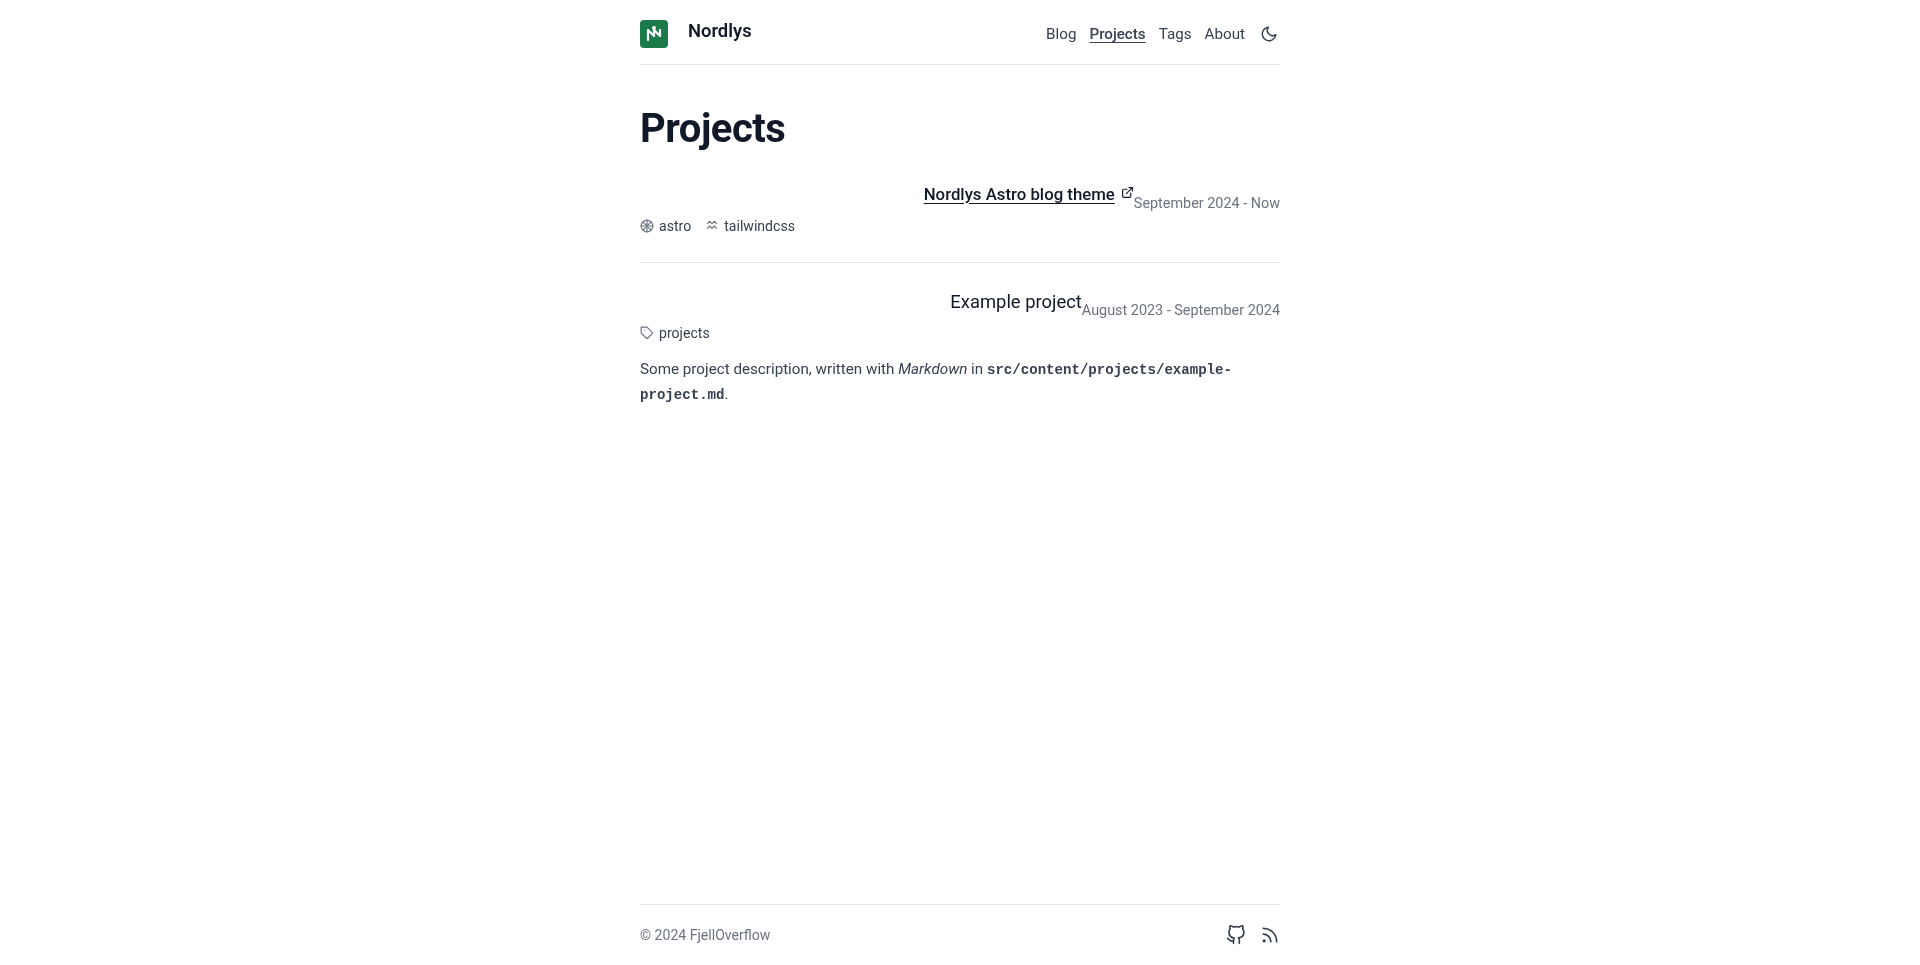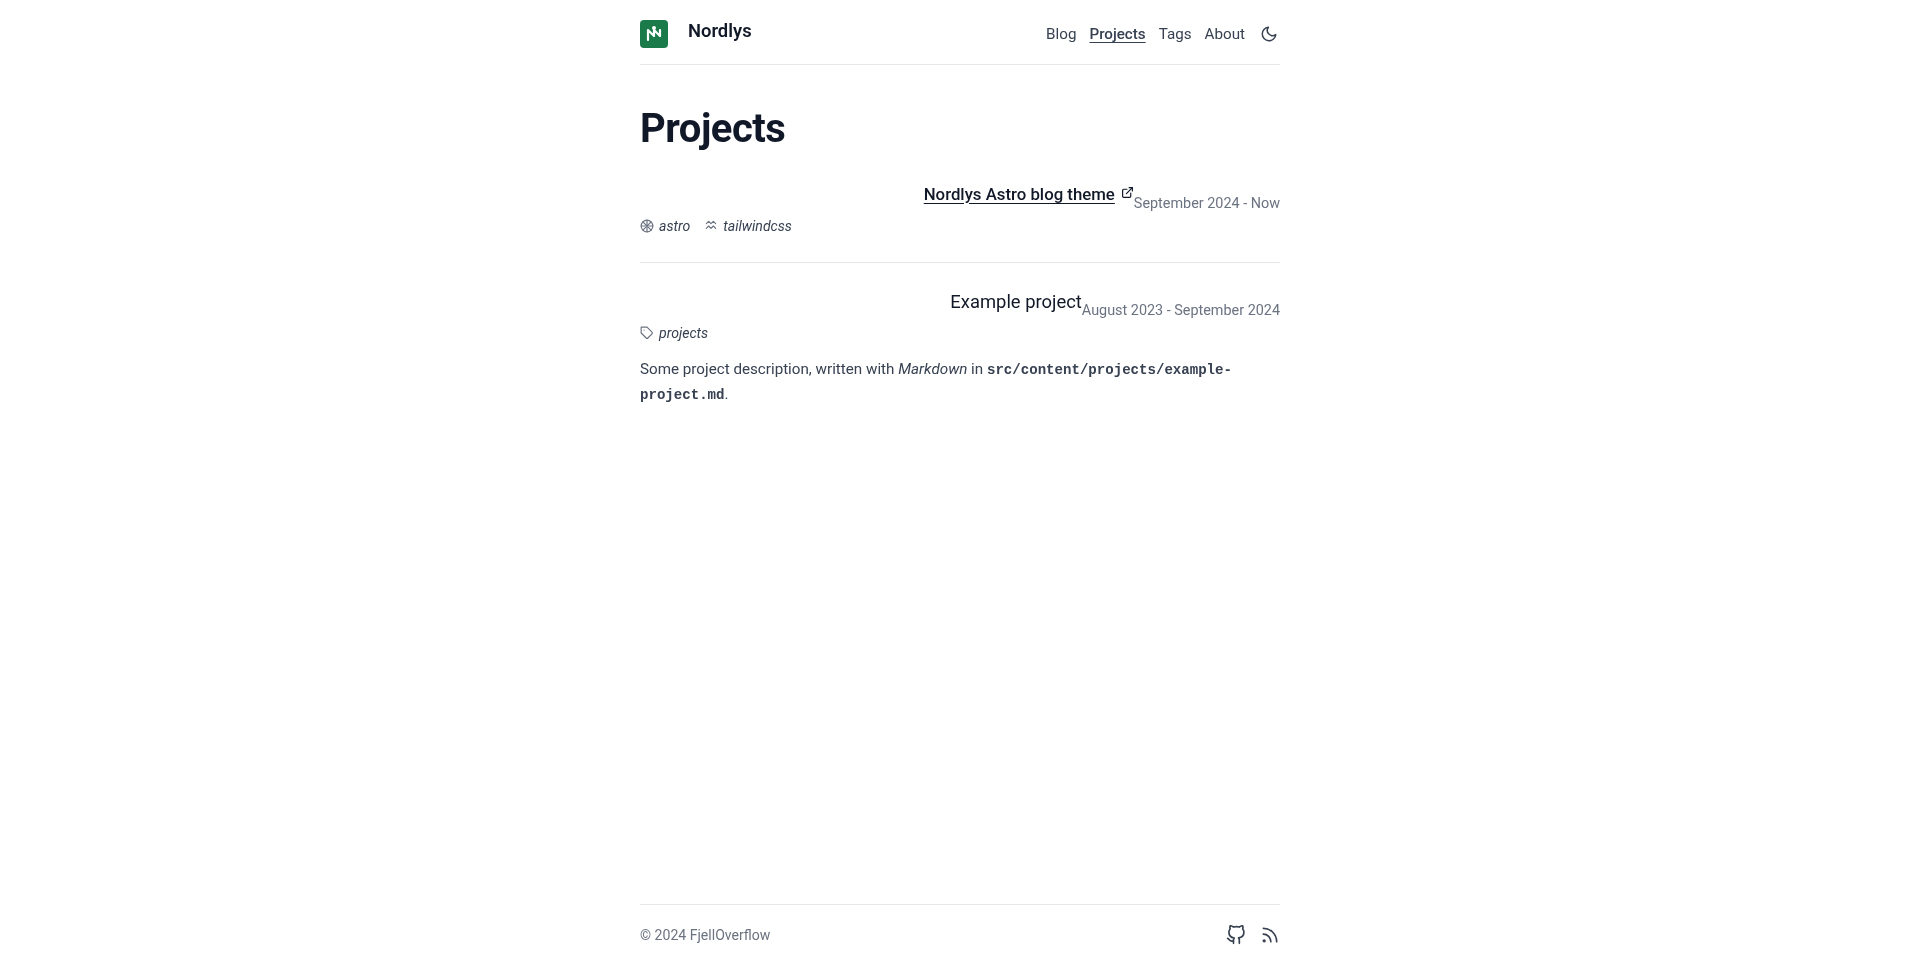--- a/index.html
+++ b/index.html
@@ -134,21 +134,20 @@
       font-size: 0.9rem;
       white-space: nowrap;
       margin-top: 11px;
     }
 
     .project-tags {
       display: flex;
       gap: 14px;
       margin-bottom: 16px;
       margin-top: 4px;
-      font-style: italic;
     }
 
     .tag-item {
       display: flex;
       align-items: center;
       gap: 5px;
       color: #374151;
       font-size: 0.88rem;
     }
 

